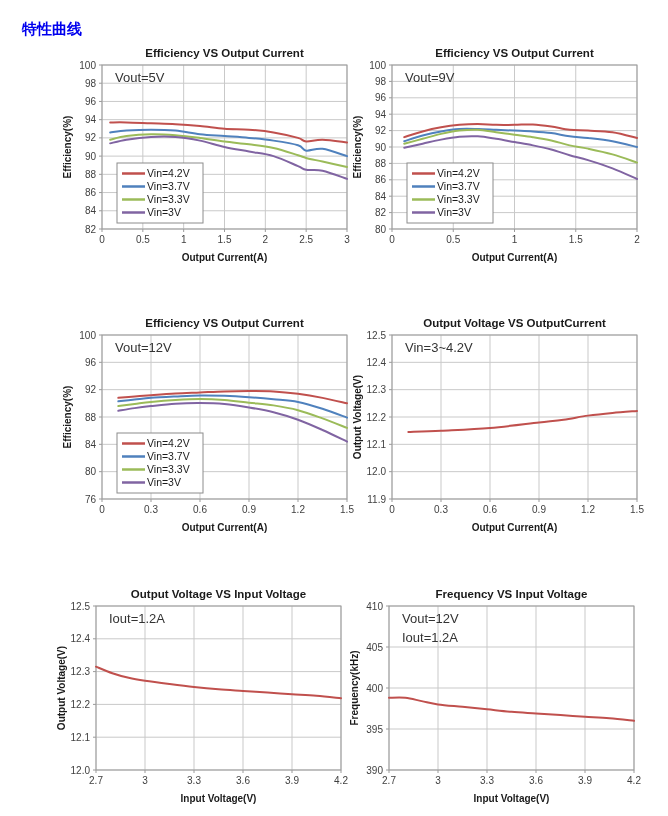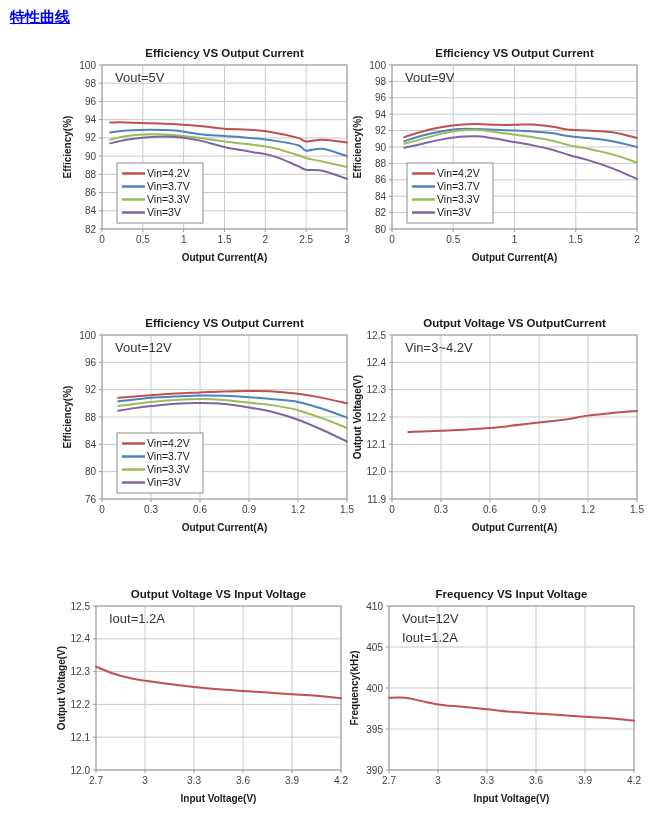--- a/index.html
+++ b/index.html
@@ -1,24 +1,23 @@
 <!DOCTYPE html>
 <html><head>
 <meta charset="utf-8">
 <style>
   html,body{margin:0;padding:0;}
   body{
     width:668px;height:816px;position:relative;background:#ffffff;
     font-family:"Liberation Sans",sans-serif;overflow:hidden;
   }
   .page-title{
-    position:absolute;left:10px;top:8px;margin:0;
+    position:absolute;left:10px;top:8px;margin:12px;
     font-size:15px;font-weight:bold;color:#0000ee;
     font-family:"Liberation Sans",sans-serif;
-    text-decoration:underline;
   }
   .chart-slot{position:absolute;width:295px;height:222px;}
   .slot-0{left:62px;top:45px;}
   .slot-1{left:352px;top:45px;}
   .slot-2{left:62px;top:315px;}
   .slot-3{left:352px;top:315px;}
   .slot-4{left:56px;top:586px;}
   .slot-5{left:349px;top:586px;}
   svg text{font-family:"Liberation Sans",sans-serif;}
 </style>

